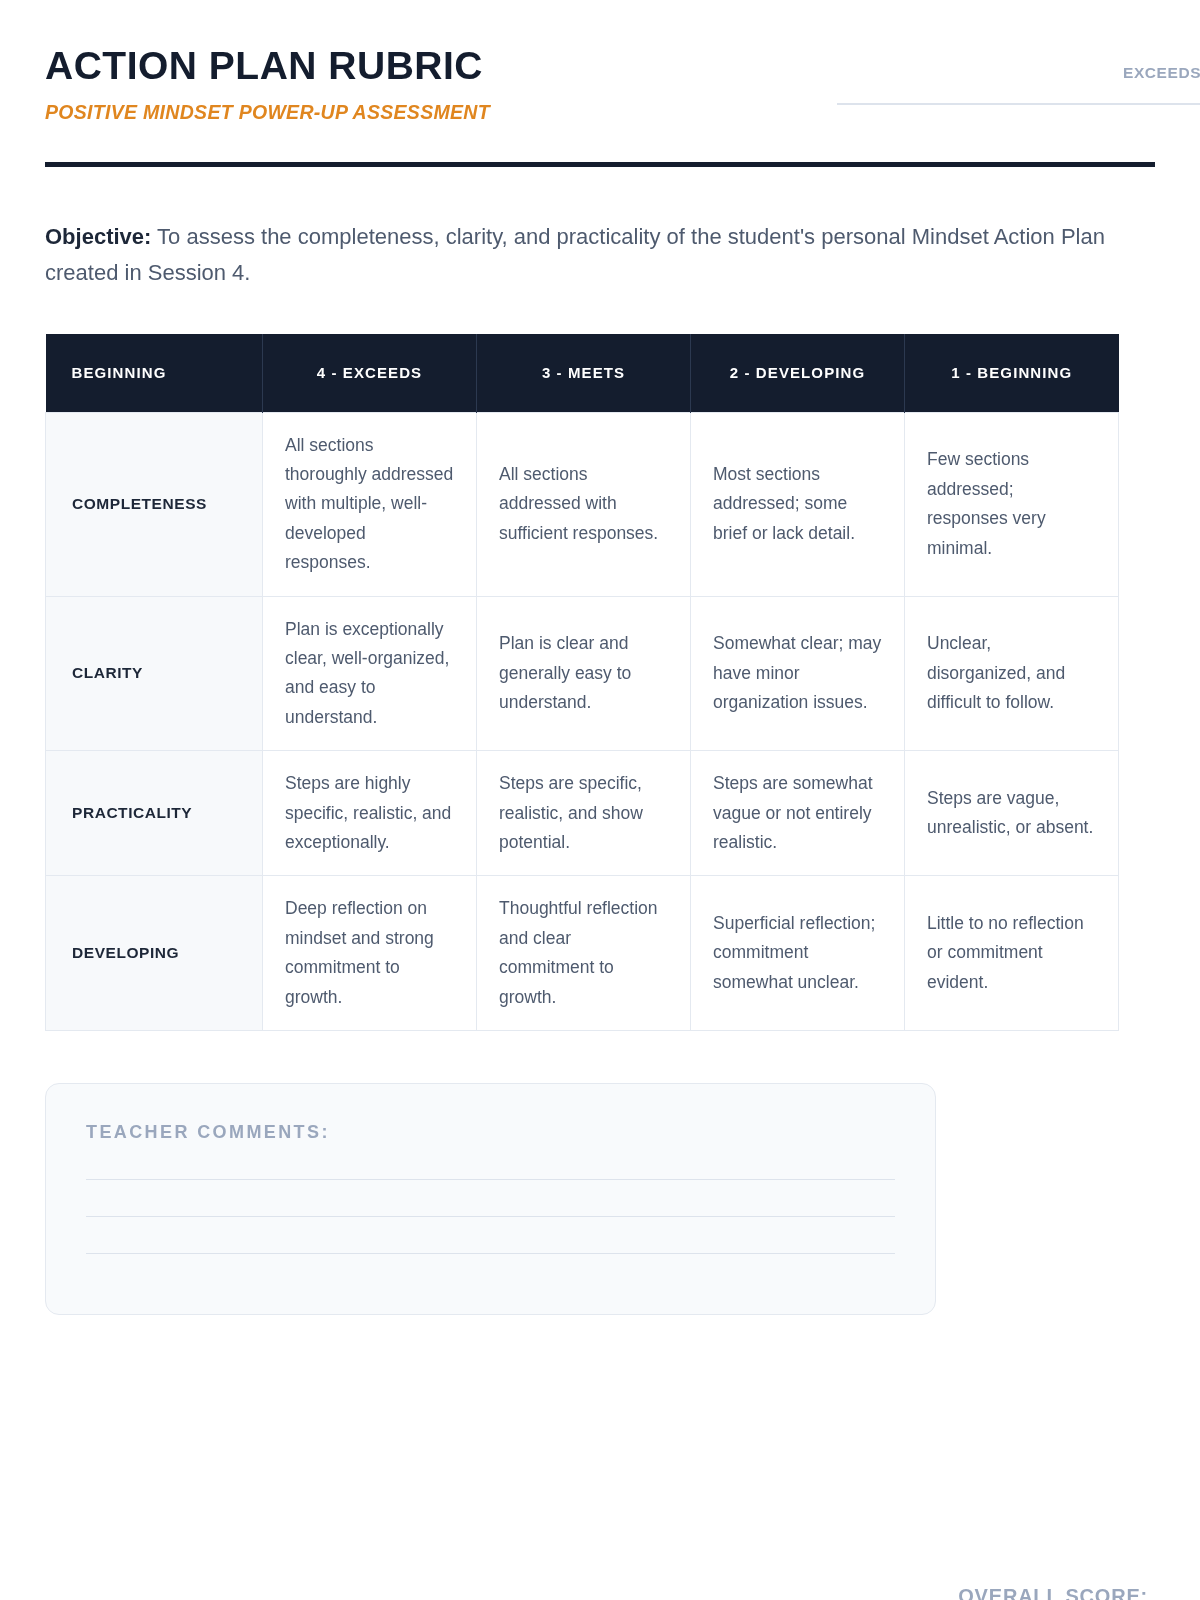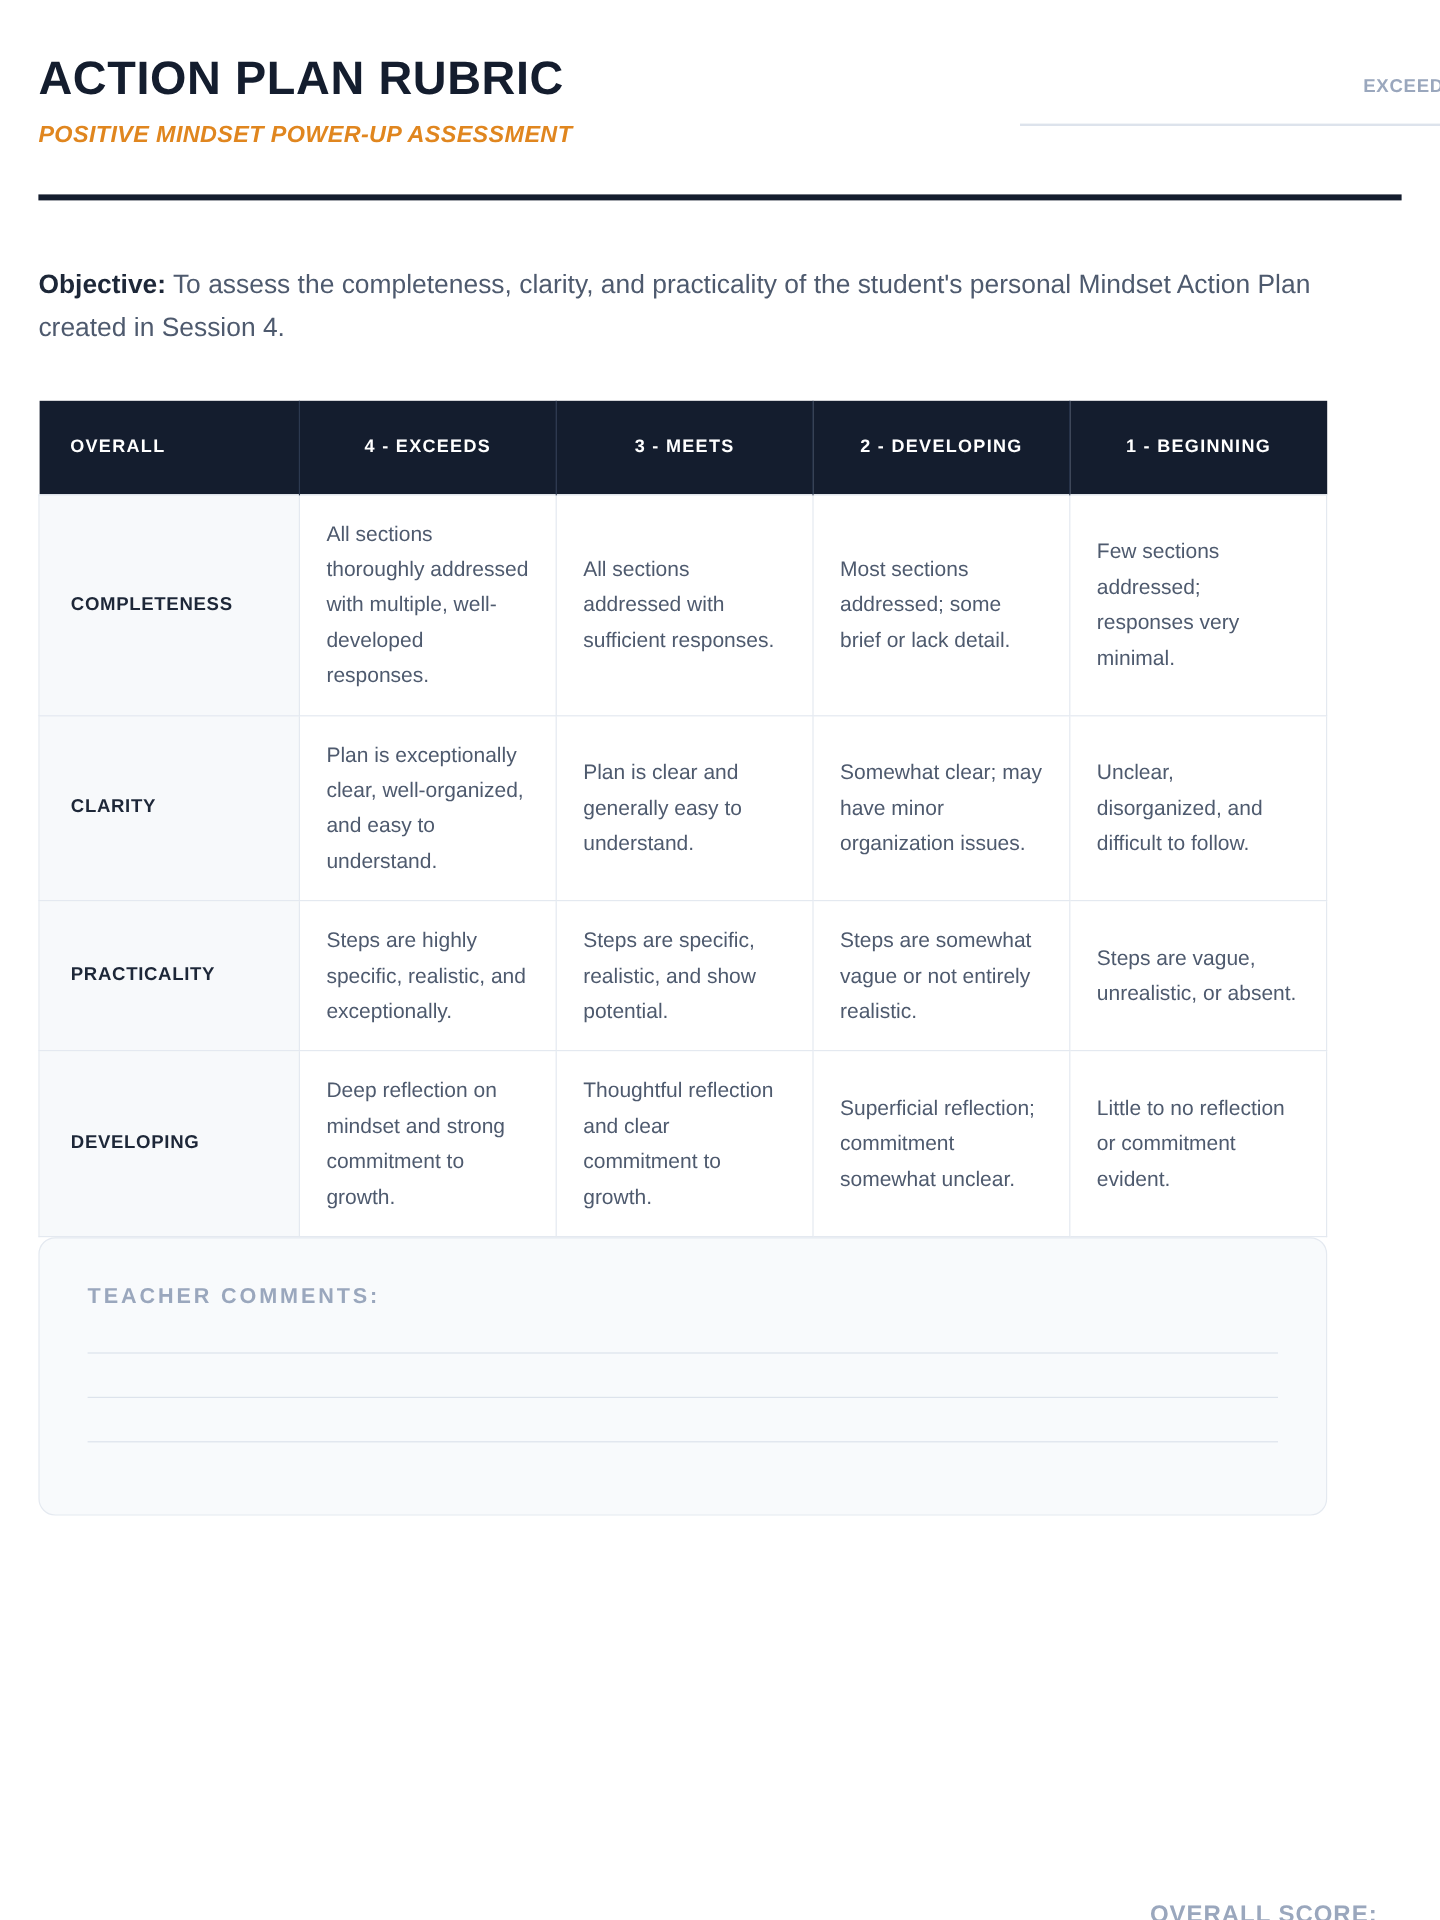--- a/index.html
+++ b/index.html
@@ -10,21 +10,21 @@
     background: #ffffff;
     font-family: "Liberation Sans", sans-serif;
     overflow: hidden;
   }
 
   .page {
     position: relative;
     width: 1200px;
     height: 1600px;
     background: #ffffff;
-    padding: 0 32px;
+    padding: 0 45px;
   }
 
   
   .header {
     display: flex;
     align-items: flex-start;
     justify-content: space-between;
     padding-top: 46px;
   }
 
@@ -130,21 +130,22 @@
     font-weight: 700;
     letter-spacing: 0.55px;
     padding-left: 26px;
   }
 
   col.c-criteria { width: 217px; }
   col.c-level    { width: 214px; }
 
   
   .comments-box {
-    width: 1074px;
+    margin-top: 52px;
+    width: 891px;
     height: 232px;
     background: #f8fafc;
     border: 1px solid #e4e9f0;
     border-radius: 14px;
     padding: 38px 40px 0 40px;
   }
 
   .comments-label {
     font-size: 18px;
     font-weight: 700;
@@ -199,21 +200,21 @@
   <table class="rubric-table">
     <colgroup>
       <col class="c-criteria">
       <col class="c-level">
       <col class="c-level">
       <col class="c-level">
       <col class="c-level">
     </colgroup>
     <thead>
       <tr>
-        <th class="criteria-head">OVERALL</th>
+        <th class="criteria-head">BEGINNING</th>
         <th>4 - EXCEEDS</th>
         <th>3 - MEETS</th>
         <th>2 - DEVELOPING</th>
         <th>1 - BEGINNING</th>
       </tr>
     </thead>
     <tbody>
       <tr>
         <td class="criteria-cell">COMPLETENESS</td>
         <td>All sections thoroughly addressed with multiple, well-developed responses.</td>

